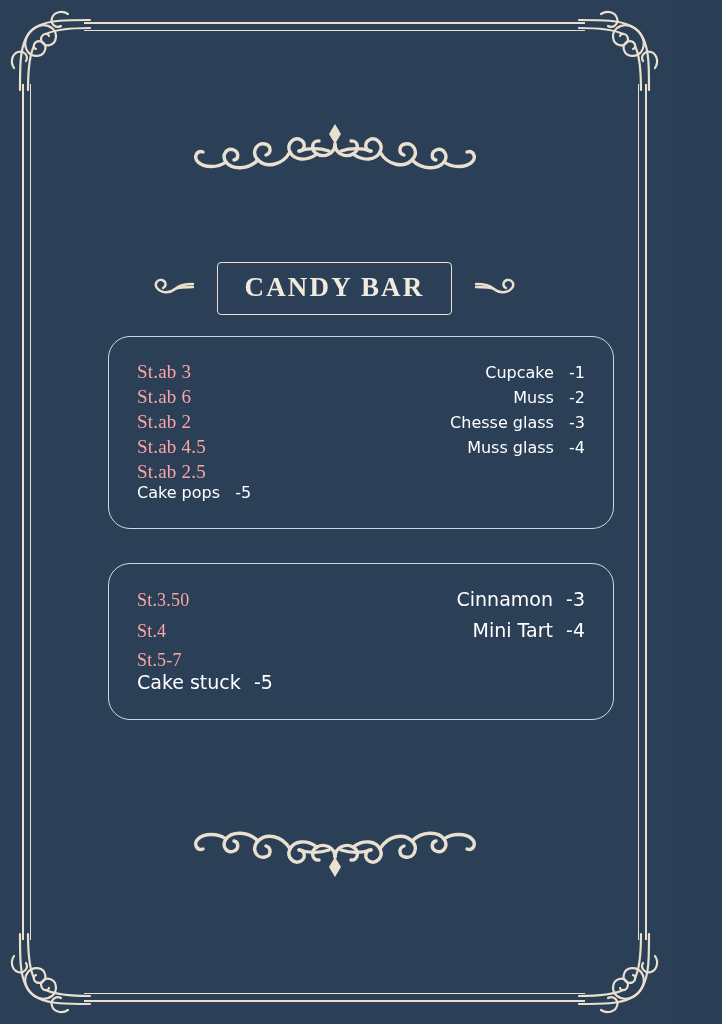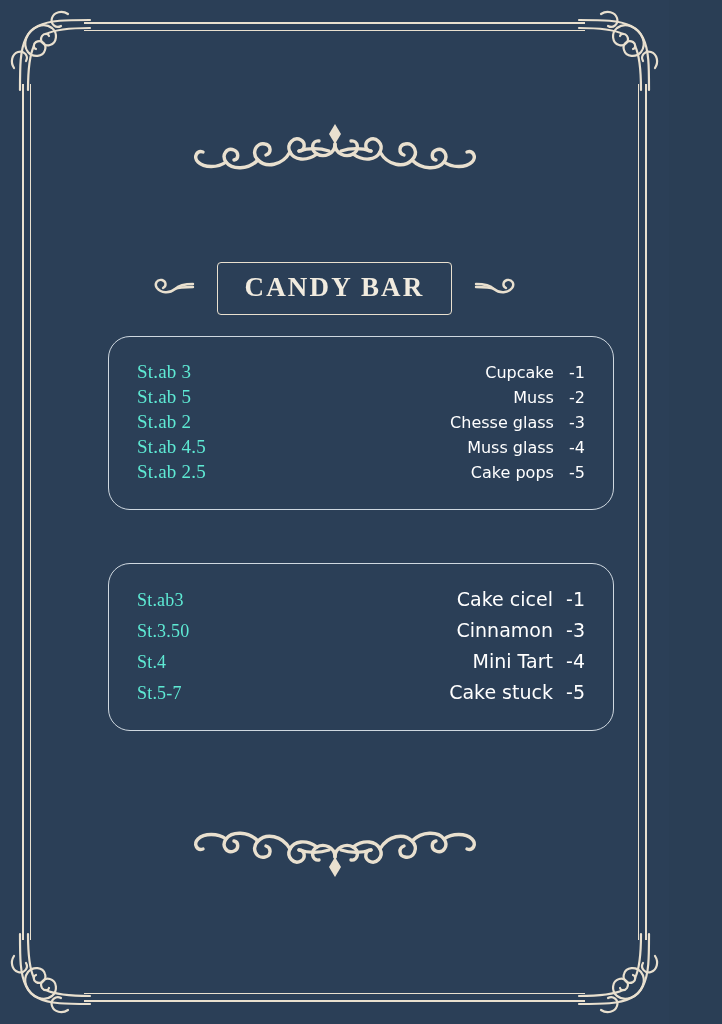--- a/index.html
+++ b/index.html
@@ -112,24 +112,24 @@
   .panel-1 { top: 336px; }
   .panel-2 { top: 563px; }
 
   .menu-row {
     display: flex;
     align-items: baseline;
     justify-content: space-between;
     margin-bottom: 3px;
   }
   .panel-2 .menu-row { margin-bottom: 8px; }
-  .menu-row:last-child { margin-bottom: 0; }
+  .menu-row:last-child { margin-bottom: 0; flex-direction: column; }
 
   .price {
-    color: #5eead4;
+    color: #fca5a5;
     font-family: "Liberation Serif", serif;
     font-size: 19px;
     letter-spacing: 0.2px;
     white-space: nowrap;
   }
   .panel-2 .price { font-size: 18px; }
 
   .item {
     color: #ffffff;
     font-family: "DejaVu Sans", sans-serif;
@@ -234,42 +234,38 @@
       </svg>
     </span>
   </div>
 
   <div class="panel panel-1">
     <div class="menu-row">
       <span class="price">St.ab 3</span>
       <span class="item"><span>Cupcake</span> <span class="item-num">-1</span></span>
     </div>
     <div class="menu-row">
-      <span class="price">St.ab 5</span>
+      <span class="price">St.ab 6</span>
       <span class="item"><span>Muss</span> <span class="item-num">-2</span></span>
     </div>
     <div class="menu-row">
       <span class="price">St.ab 2</span>
       <span class="item"><span>Chesse glass</span> <span class="item-num">-3</span></span>
     </div>
     <div class="menu-row">
       <span class="price">St.ab 4.5</span>
       <span class="item"><span>Muss glass</span> <span class="item-num">-4</span></span>
     </div>
     <div class="menu-row">
       <span class="price">St.ab 2.5</span>
       <span class="item"><span>Cake pops</span> <span class="item-num">-5</span></span>
     </div>
   </div>
 
   <div class="panel panel-2">
-    <div class="menu-row">
-      <span class="price">St.ab3</span>
-      <span class="item"><span>Cake cicel</span> <span class="item-num">-1</span></span>
-    </div>
     <div class="menu-row">
       <span class="price">St.3.50</span>
       <span class="item"><span>Cinnamon</span> <span class="item-num">-3</span></span>
     </div>
     <div class="menu-row">
       <span class="price">St.4</span>
       <span class="item"><span>Mini Tart</span> <span class="item-num">-4</span></span>
     </div>
     <div class="menu-row">
       <span class="price">St.5-7</span>

